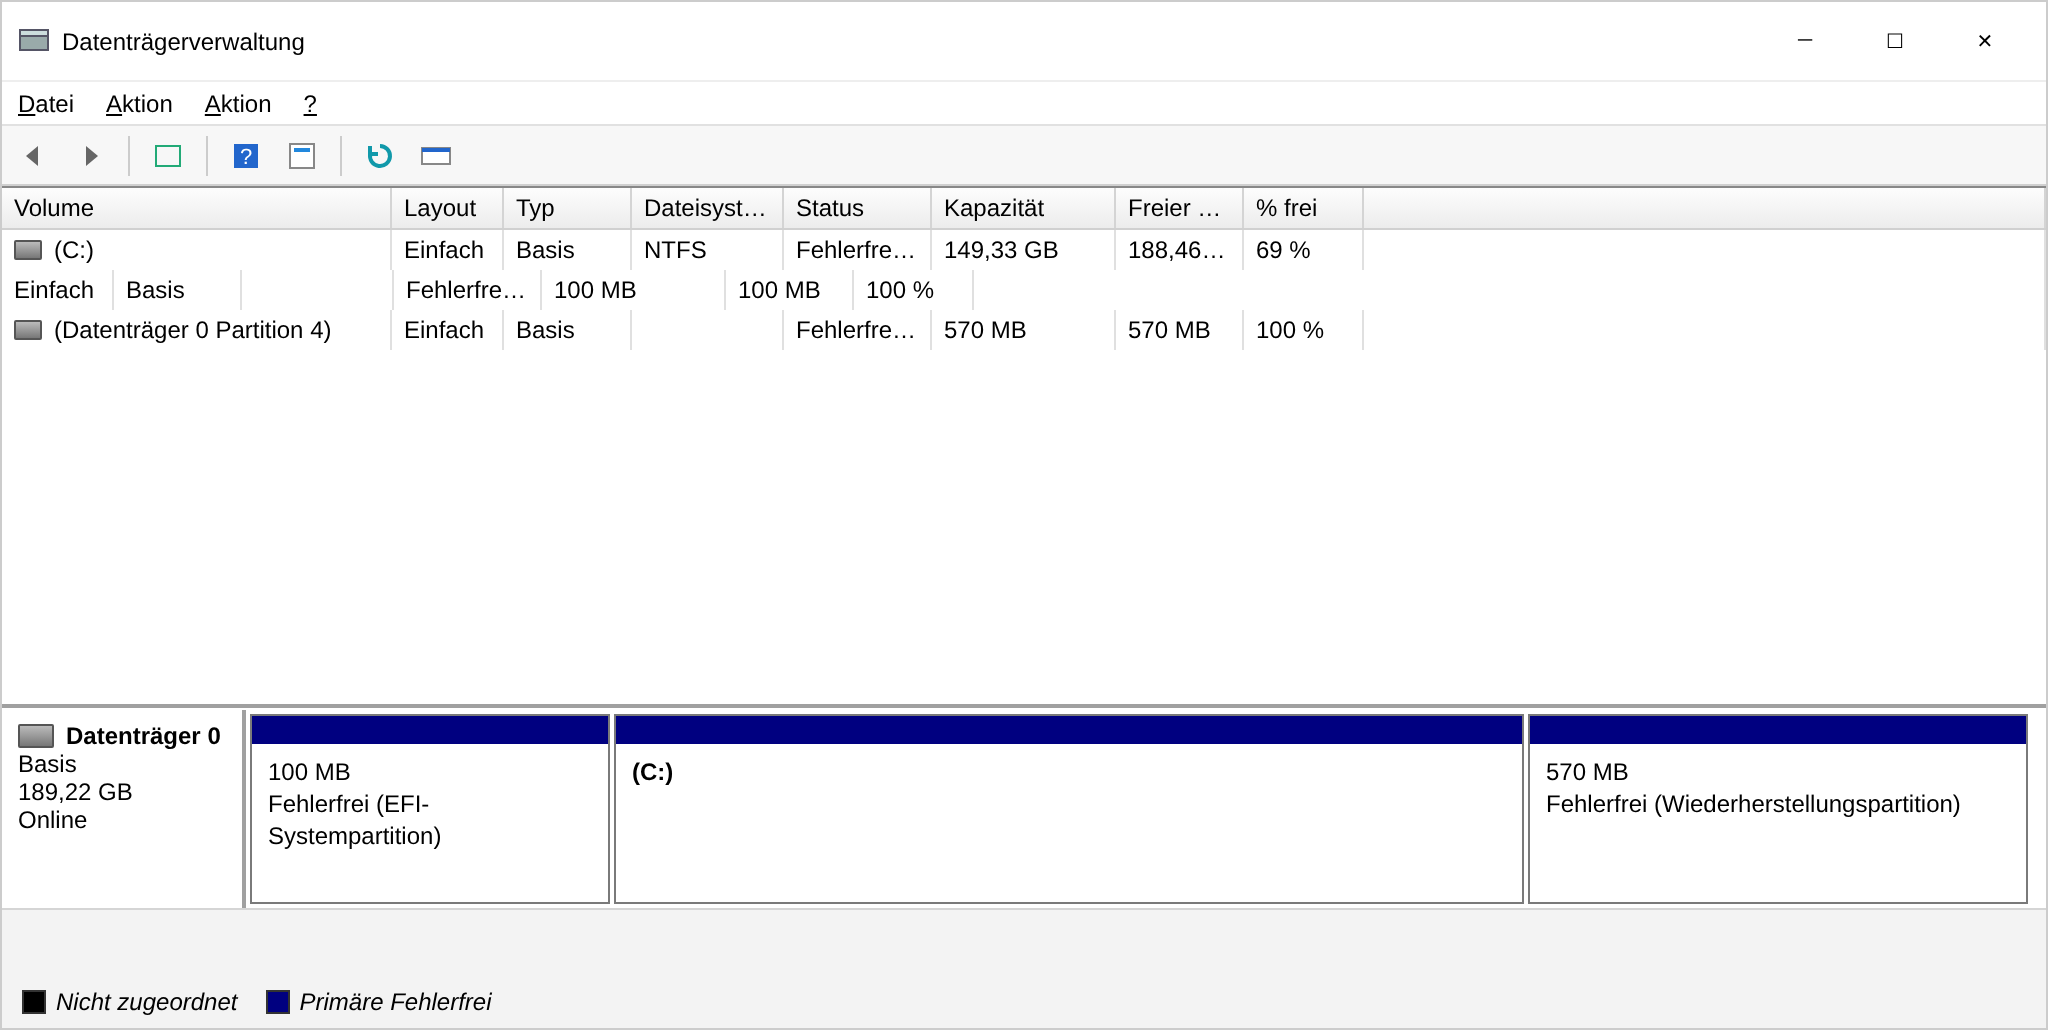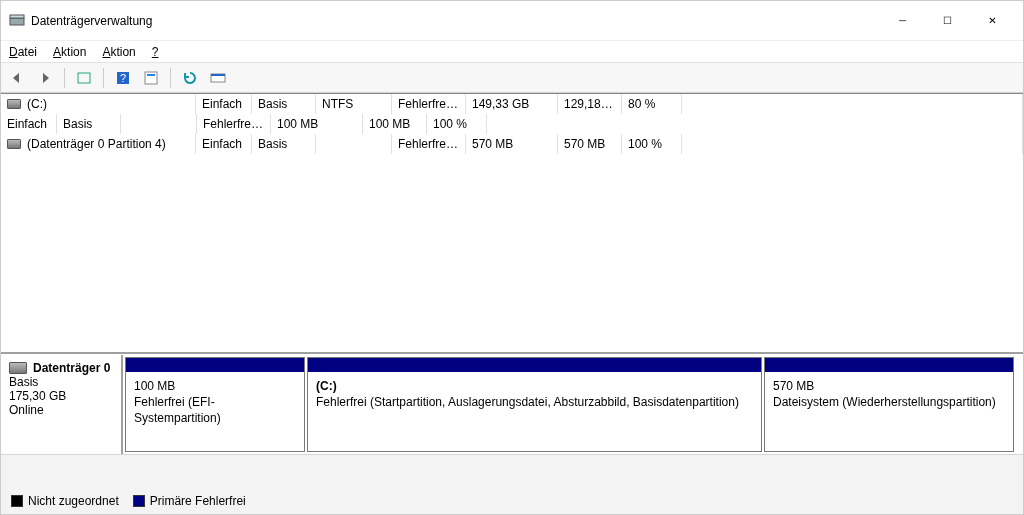--- a/index.html
+++ b/index.html
@@ -160,20 +160,21 @@
 
 .legend-area {
   height: 60px;
   background: #f3f3f3;
   border-top: 1px solid #d5d5d5;
   display: flex;
   align-items: flex-end;
   padding: 6px 10px;
   gap: 14px;
   font-size: 12px;
+  font-style: italic;
 }
 .legend-item { display:flex; align-items:center; gap:5px; }
 .legend-swatch {
   width:12px; height:12px; border:1px solid #333;
 }
 .sw-unalloc { background:#000; }
 .sw-primary { background:#000080; }
 </style>
 </head>
 <body>
@@ -242,30 +243,41 @@
       <svg width="16" height="16">
         <rect x="1" y="4" width="14" height="8" fill="#fff" stroke="#888"></rect>
         <rect x="1" y="4" width="14" height="2" fill="#26c"></rect>
       </svg>
     </div>
 </div>
 
 <div class="content">
 
   <div class="volume-list">
+    <div class="vl-header">
+      <div class="col col-volume">Volume</div>
+      <div class="col col-layout">Layout</div>
+      <div class="col col-type">Typ</div>
+      <div class="col col-fs">Dateisystem</div>
+      <div class="col col-status">Status</div>
+      <div class="col col-cap">Kapazität</div>
+      <div class="col col-free">Freier S...</div>
+      <div class="col col-pfree">% frei</div>
+      <div class="col col-rest"></div>
+    </div>
     <div id="vl-rows">
         <div class="vl-row">
           <div class="col col-volume"><span class="disk-glyph"></span>(C:)</div>
           <div class="col col-layout">Einfach</div>
           <div class="col col-type">Basis</div>
           <div class="col col-fs">NTFS</div>
           <div class="col col-status">Fehlerfrei ...</div>
           <div class="col col-cap">149,33 GB</div>
-          <div class="col col-free">129,18 GB</div>
-          <div class="col col-pfree">80 %</div>
+          <div class="col col-free">188,46 GB</div>
+          <div class="col col-pfree">69 %</div>
           <div class="col col-rest"></div>
         </div>
         <div class="vl-row">
           <div class="col col-layout">Einfach</div>
           <div class="col col-type">Basis</div>
           <div class="col col-fs"></div>
           <div class="col col-status">Fehlerfrei ...</div>
           <div class="col col-cap">100 MB</div>
           <div class="col col-free">100 MB</div>
           <div class="col col-pfree">100 %</div>
@@ -282,43 +294,42 @@
           <div class="col col-pfree">100 %</div>
           <div class="col col-rest"></div>
         </div>
       </div>
   </div>
 
   <div class="graphical">
     <div class="disk-info">
       <div><span class="dicon"></span><span class="dname">Datenträger 0</span></div>
       <div>Basis</div>
-      <div>175,30 GB</div>
+      <div>189,22 GB</div>
       <div>Online</div>
     </div>
     <div class="partitions" id="partitions">
         <div class="partition" style="width: 180px;">
           <div class="part-header"></div>
           <div class="part-body">
             <div>100 MB</div>
             <div>Fehlerfrei (EFI-Systempartition)</div>
           </div>
         </div>
         <div class="partition" style="width: 455px;">
           <div class="part-header"></div>
           <div class="part-body">
             <div class="pname">(C:)</div>
-            <div>Fehlerfrei (Startpartition, Auslagerungsdatei, Absturzabbild, Basisdatenpartition)</div>
           </div>
         </div>
         <div class="partition" style="width: 250px;">
           <div class="part-header"></div>
           <div class="part-body">
             <div>570 MB</div>
-            <div>Dateisystem (Wiederherstellungspartition)</div>
+            <div>Fehlerfrei (Wiederherstellungspartition)</div>
           </div>
         </div>
       </div>
   </div>
 
   <div class="legend-area">
     <div class="legend-item">
       <span class="legend-swatch sw-unalloc"></span>
       <span>Nicht zugeordnet</span>
     </div>

